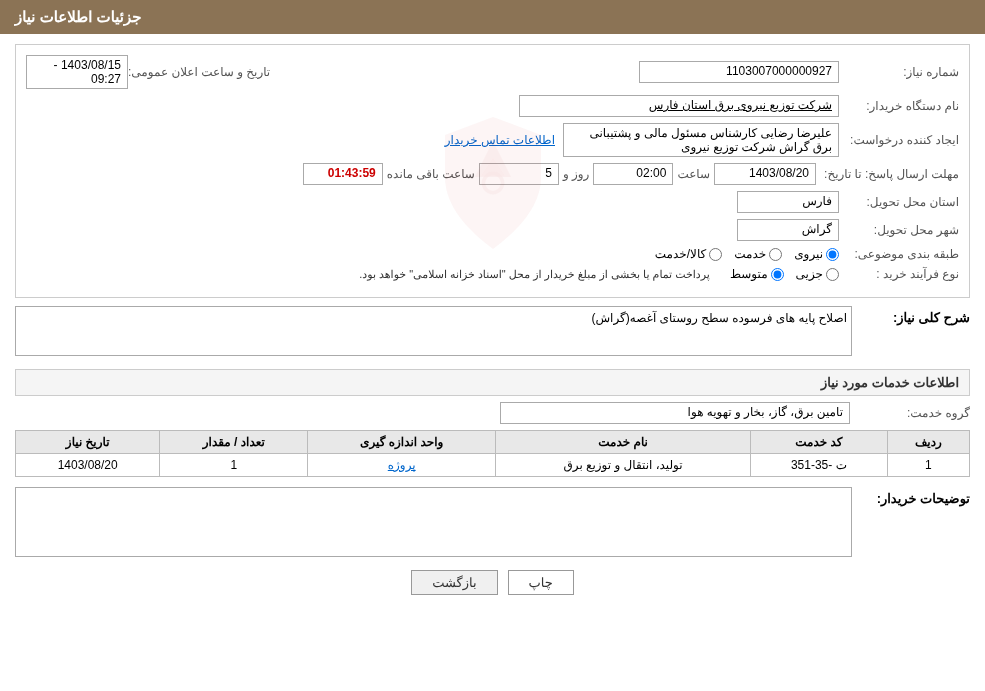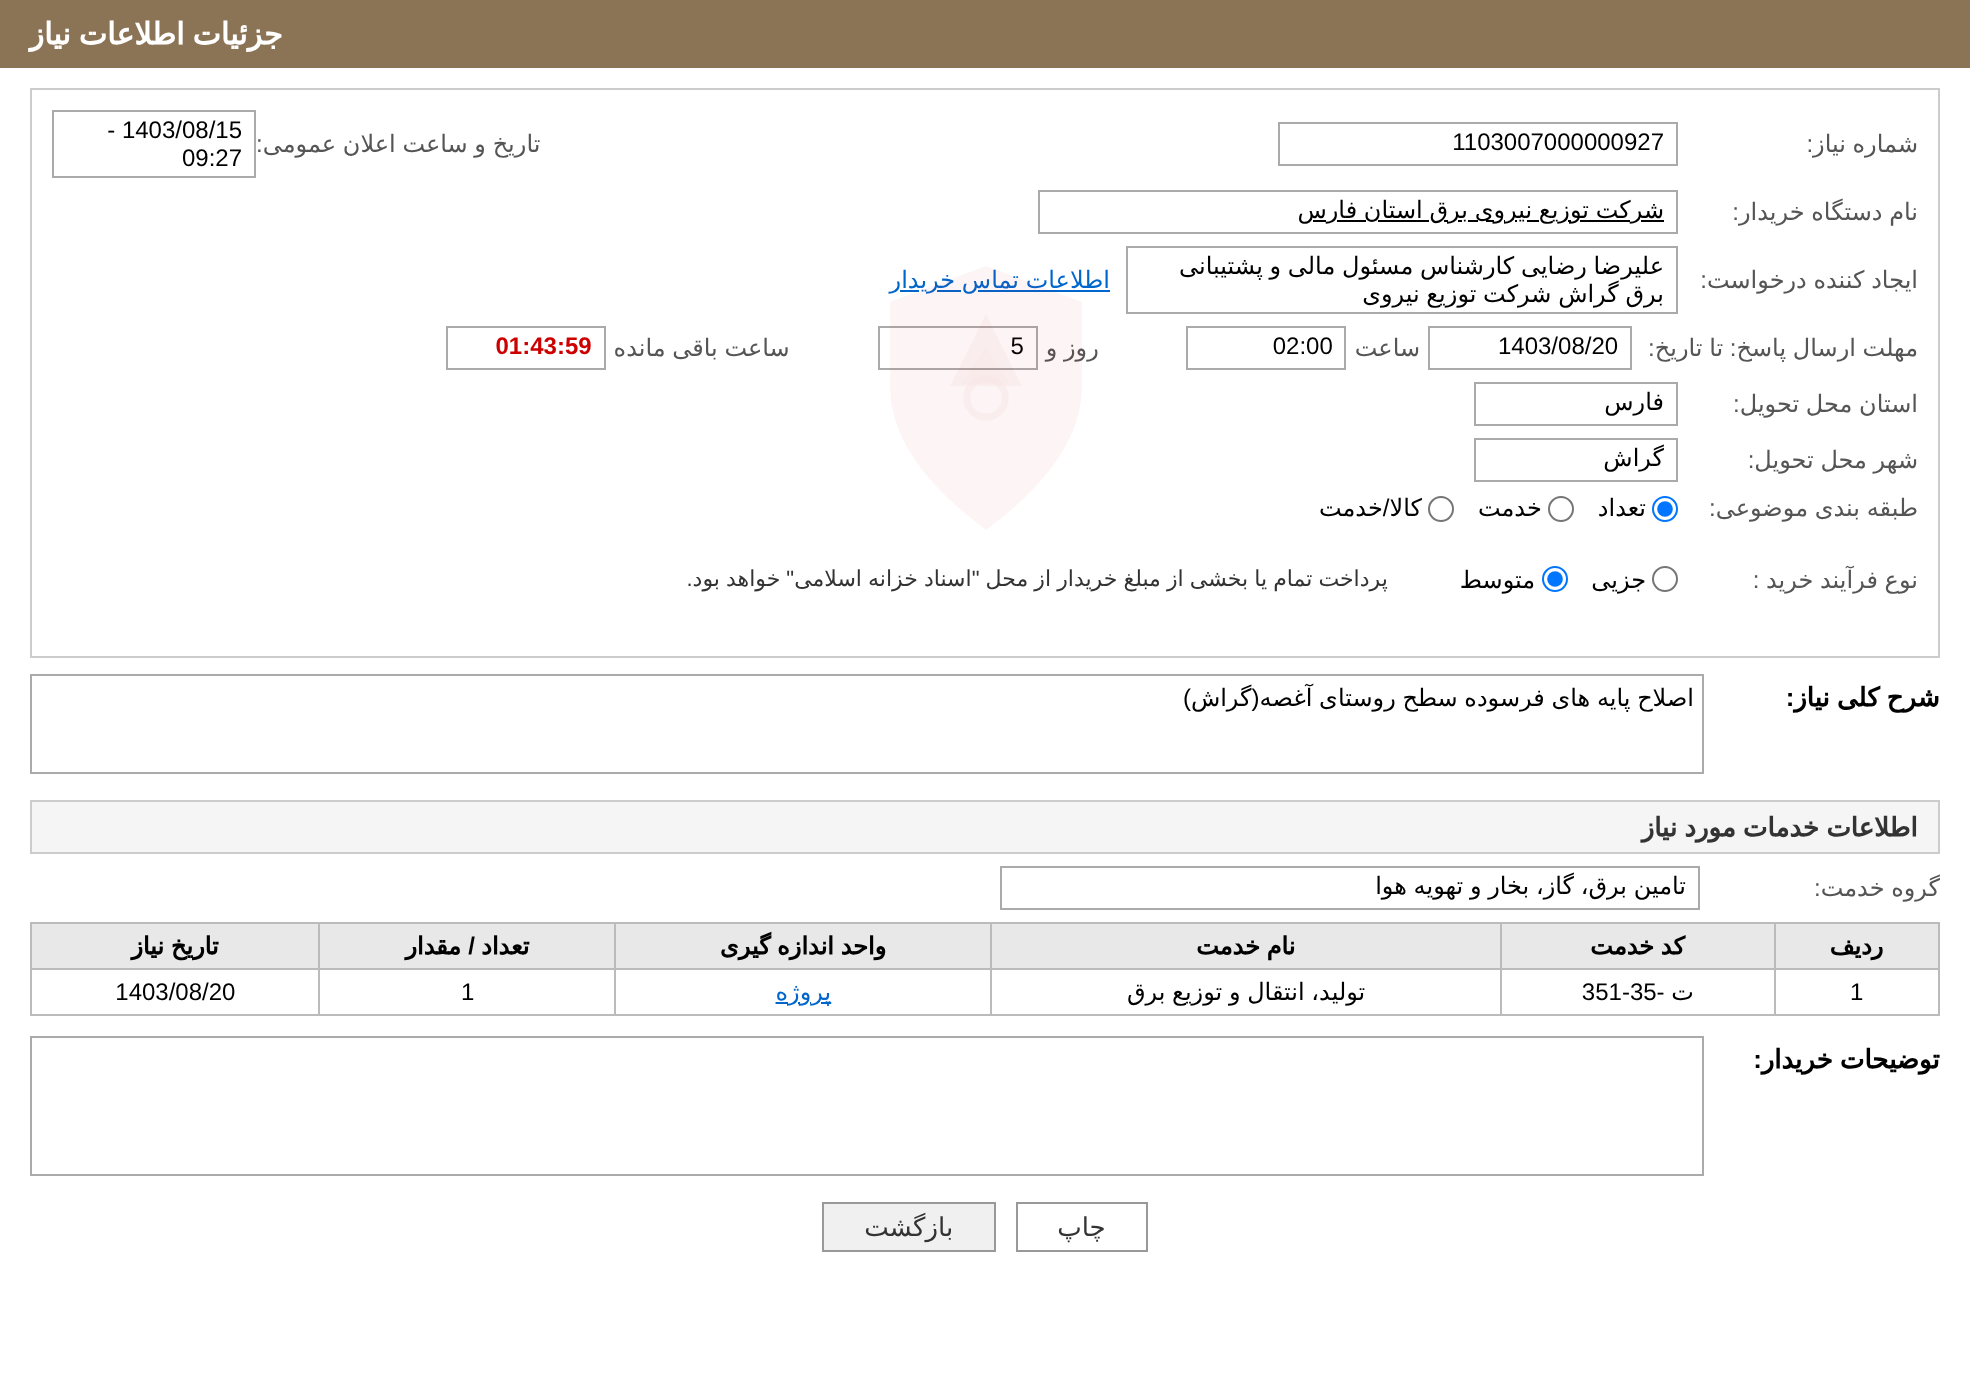--- a/index.html
+++ b/index.html
@@ -44,21 +44,21 @@
       border: 1px solid #aaa;
       background: #fff;
       padding: 2px 6px;
       min-height: 22px;
       font-size: 12px;
       direction: rtl;
     }
     .field-value.wide { width: 320px; text-decoration: underline; }
     .field-value.medium { width: 200px; }
     .field-value.small { width: 102px; }
-    .field-value.xsmall { width: 80px; margin-left: 40px; }
+    .field-value.xsmall { width: 80px; }
     .date-label {
       color: #555;
       font-size: 12px;
       white-space: nowrap;
     }
     .inline-label {
       font-size: 12px;
       color: #555;
       white-space: nowrap;
       padding: 0 4px;
@@ -247,21 +247,21 @@
       <div class="form-row">
         <span class="field-label">شهر محل تحویل:</span>
         <div class="field-value small">گراش</div>
       </div>
 
       <div class="form-row">
         <span class="field-label">طبقه بندی موضوعی:</span>
         <div class="radio-group">
           <label class="radio-item">
             <input type="radio" name="category" checked="" style="">
-            <span>تعداد</span>
+            <span>نیروی</span>
           </label>
           <label class="radio-item">
             <input type="radio" name="category" style="">
             <span>خدمت</span>
           </label>
           <label class="radio-item">
             <input type="radio" name="category" style="">
             <span>کالا/خدمت</span>
           </label>
         </div>
@@ -273,21 +273,21 @@
           <label class="radio-item">
             <input type="radio" name="purchase" style="">
             <span>جزیی</span>
           </label>
           <label class="radio-item">
             <input type="radio" name="purchase" checked="" style="">
             <span>متوسط</span>
           </label>
         </div>
         <span style="width:20px;"></span>
-        <span class="general-note" style="margin:16px;">پرداخت تمام یا بخشی از مبلغ خریدار از محل "اسناد خزانه اسلامی" خواهد بود.</span>
+        <span class="general-note" style="margin:0;">پرداخت تمام یا بخشی از مبلغ خریدار از محل "اسناد خزانه اسلامی" خواهد بود.</span>
       </div>
 
     </div>
 
     <div class="description-row">
       <span class="desc-label">شرح کلی نیاز:</span>
       <div style="flex:1;">
         <textarea class="textarea-field" style="min-height: 50px;">اصلاح پایه های فرسوده سطح روستای آغصه(گراش)</textarea>
       </div>
     </div>

